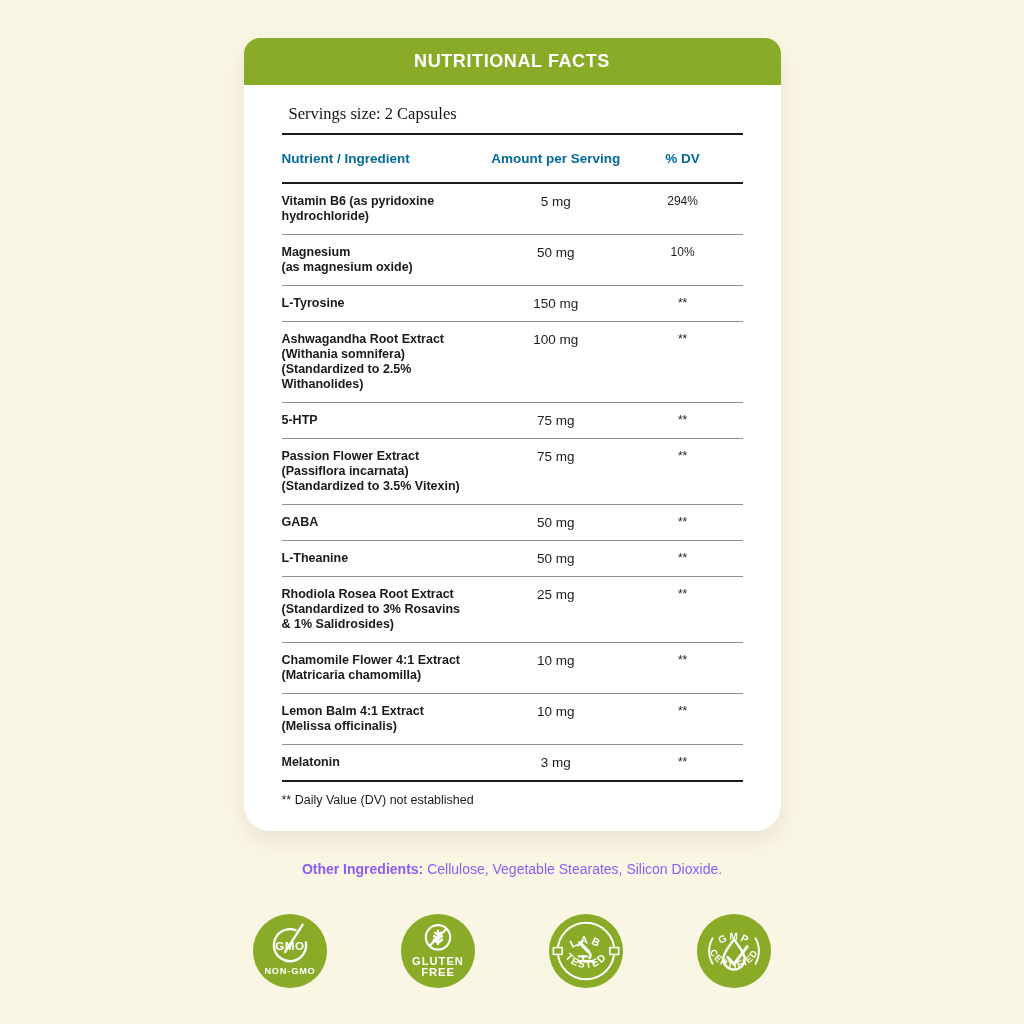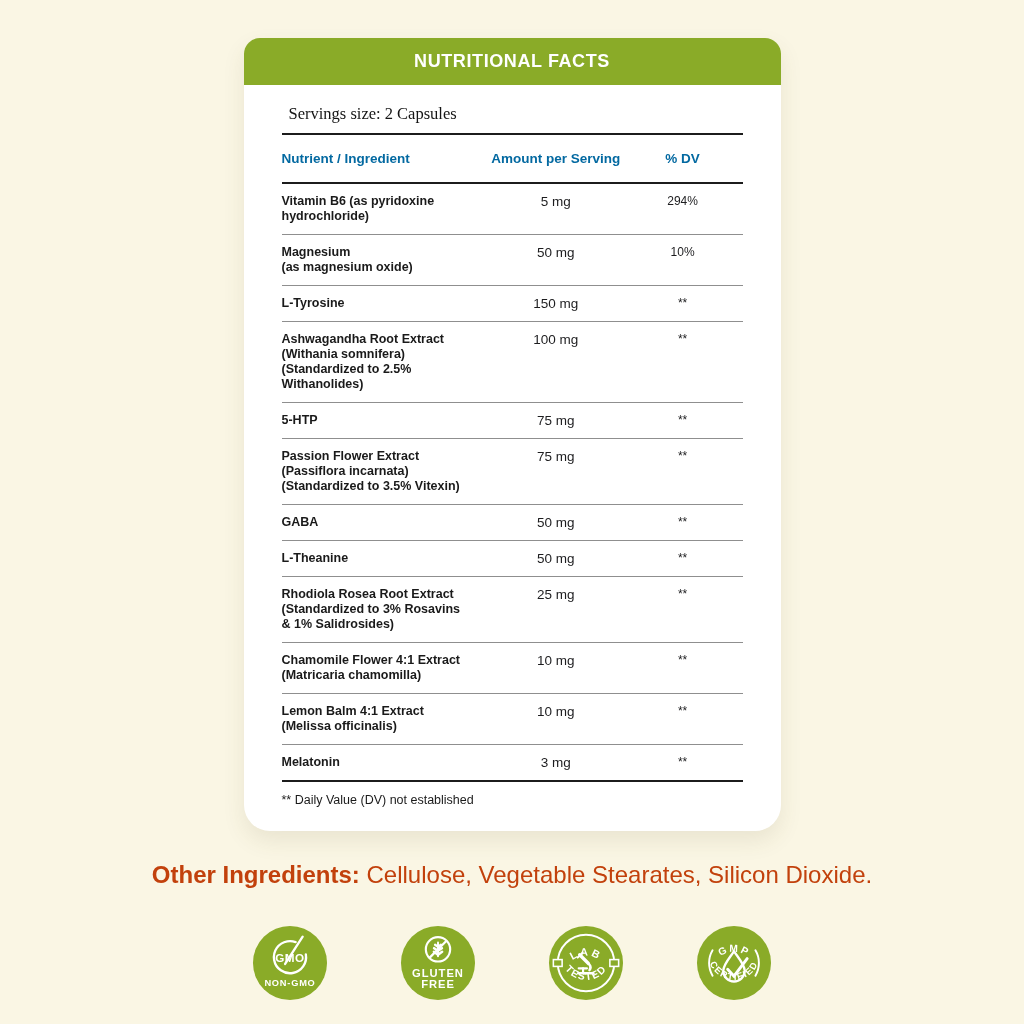--- a/index.html
+++ b/index.html
@@ -86,23 +86,23 @@
   .footnote{
     font-size:12.5px;
     padding-top:5px;
     color:#1a1a1a;
     margin-top:6px;
   }
 
   
   .other-ingredients{
     text-align:center;
-    font-size:24px;
+    font-size:14px;
     margin-top:30px;
-    color:#c2410c;
+    color:#8b5cf6;
   }
   .other-ingredients strong{font-weight:bold;}
   .badges{
     margin-top:36px;
     display:flex;
     justify-content:center;
     gap:72px;
     text-decoration:underline;
   }
   .badge{display:block;}

